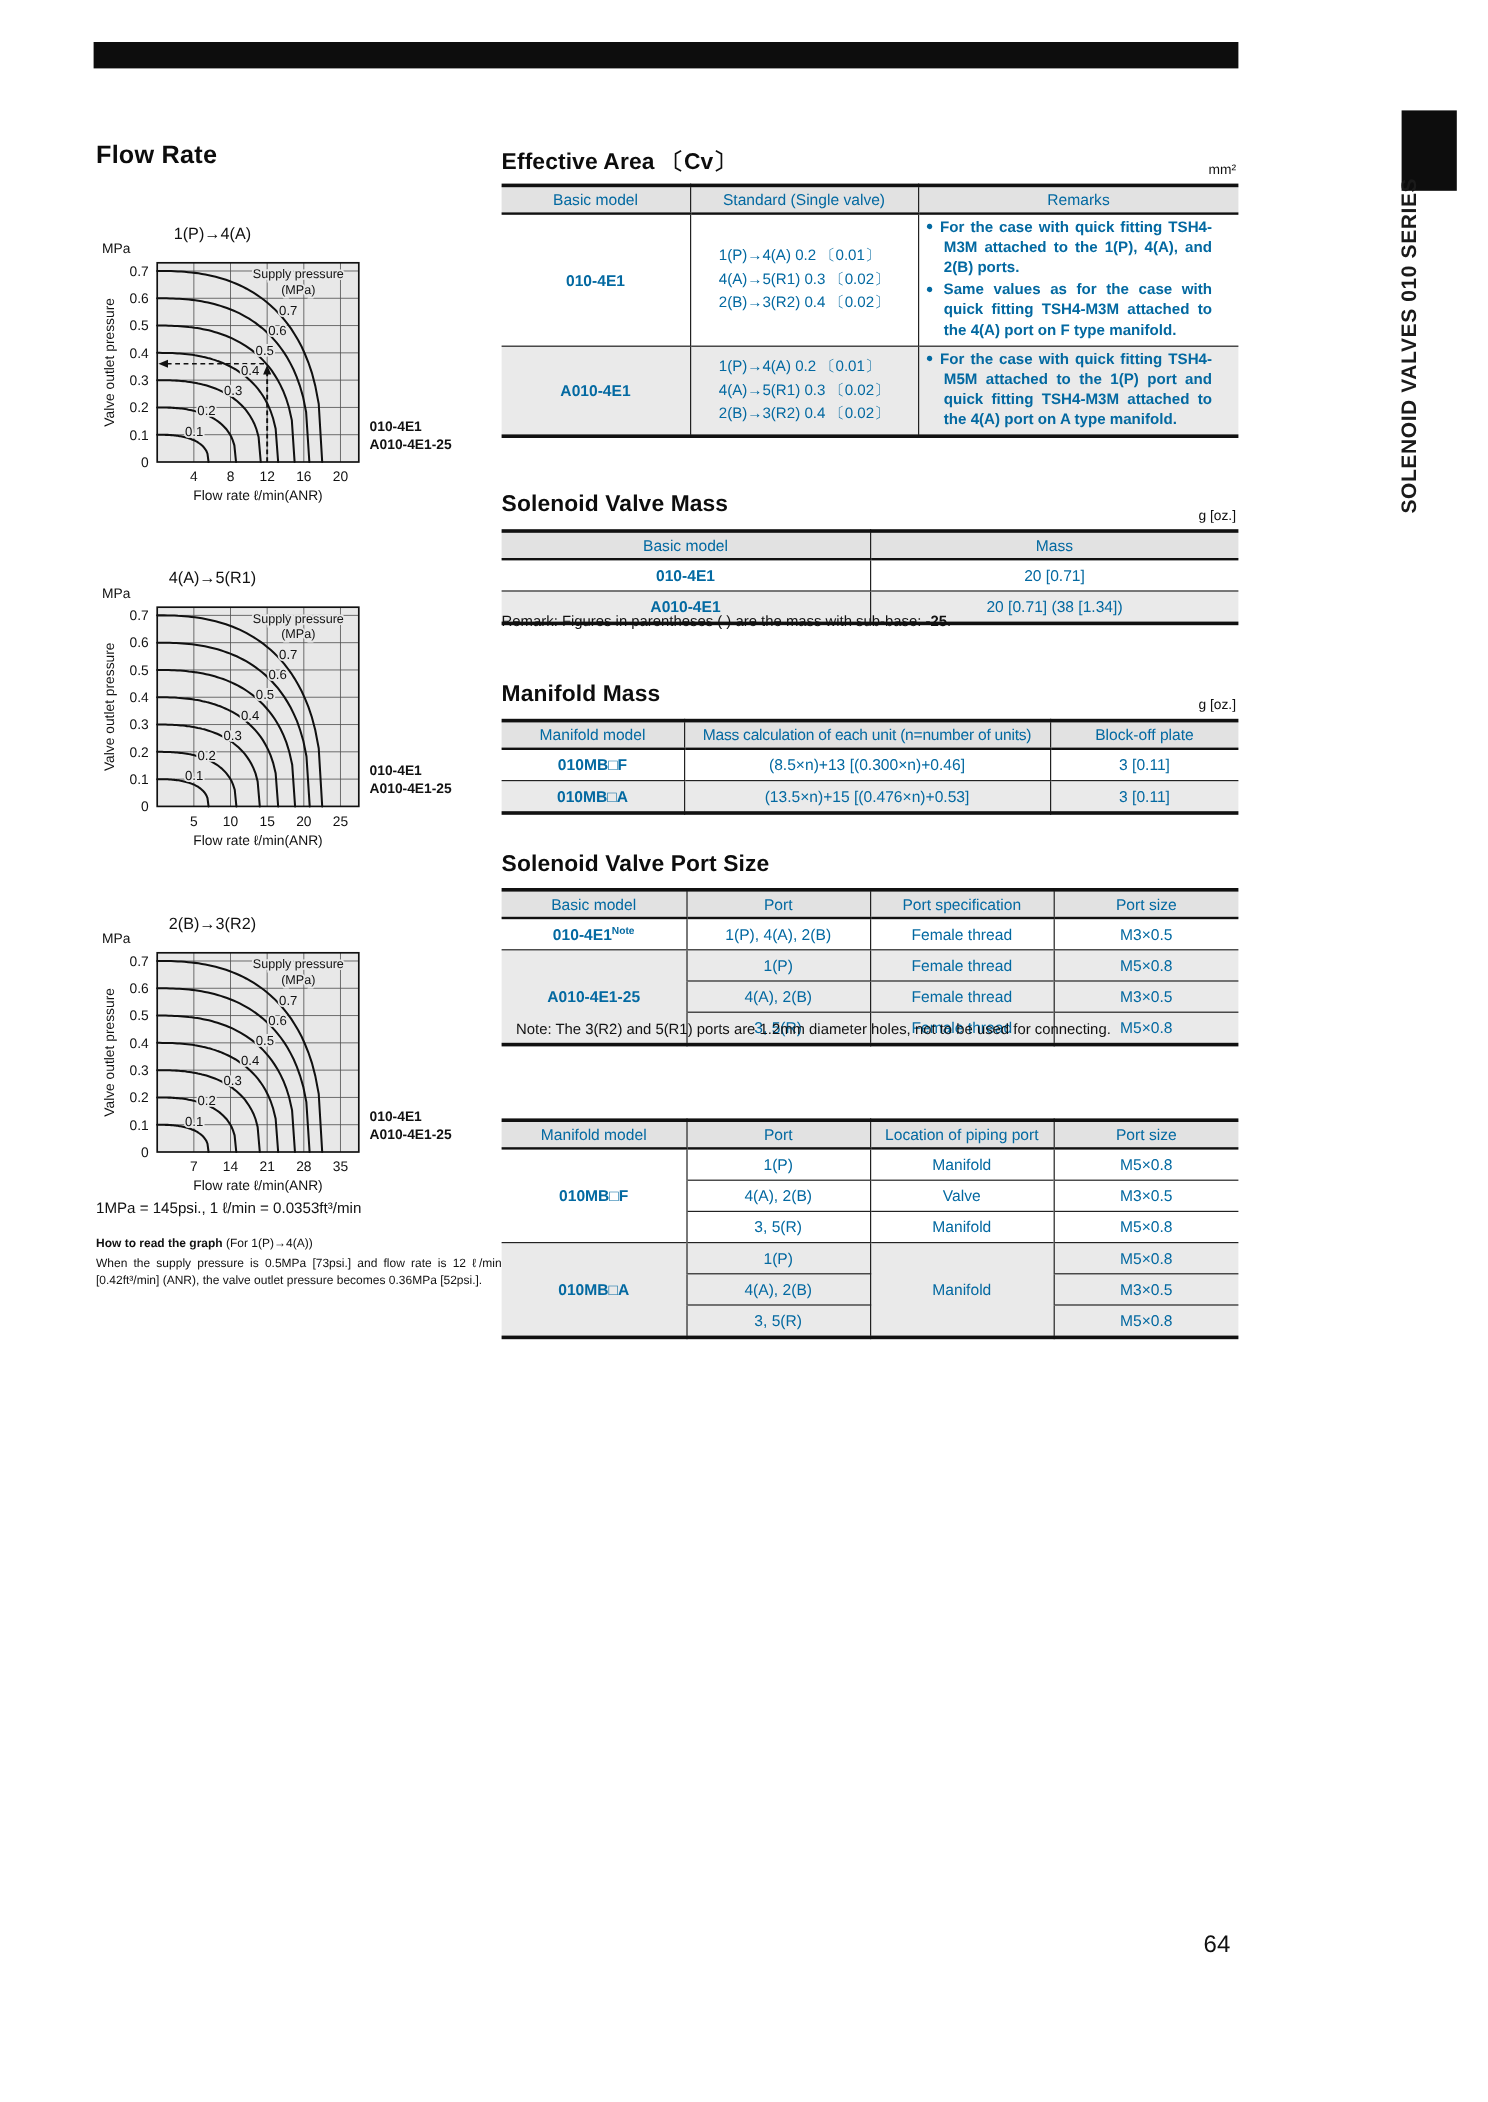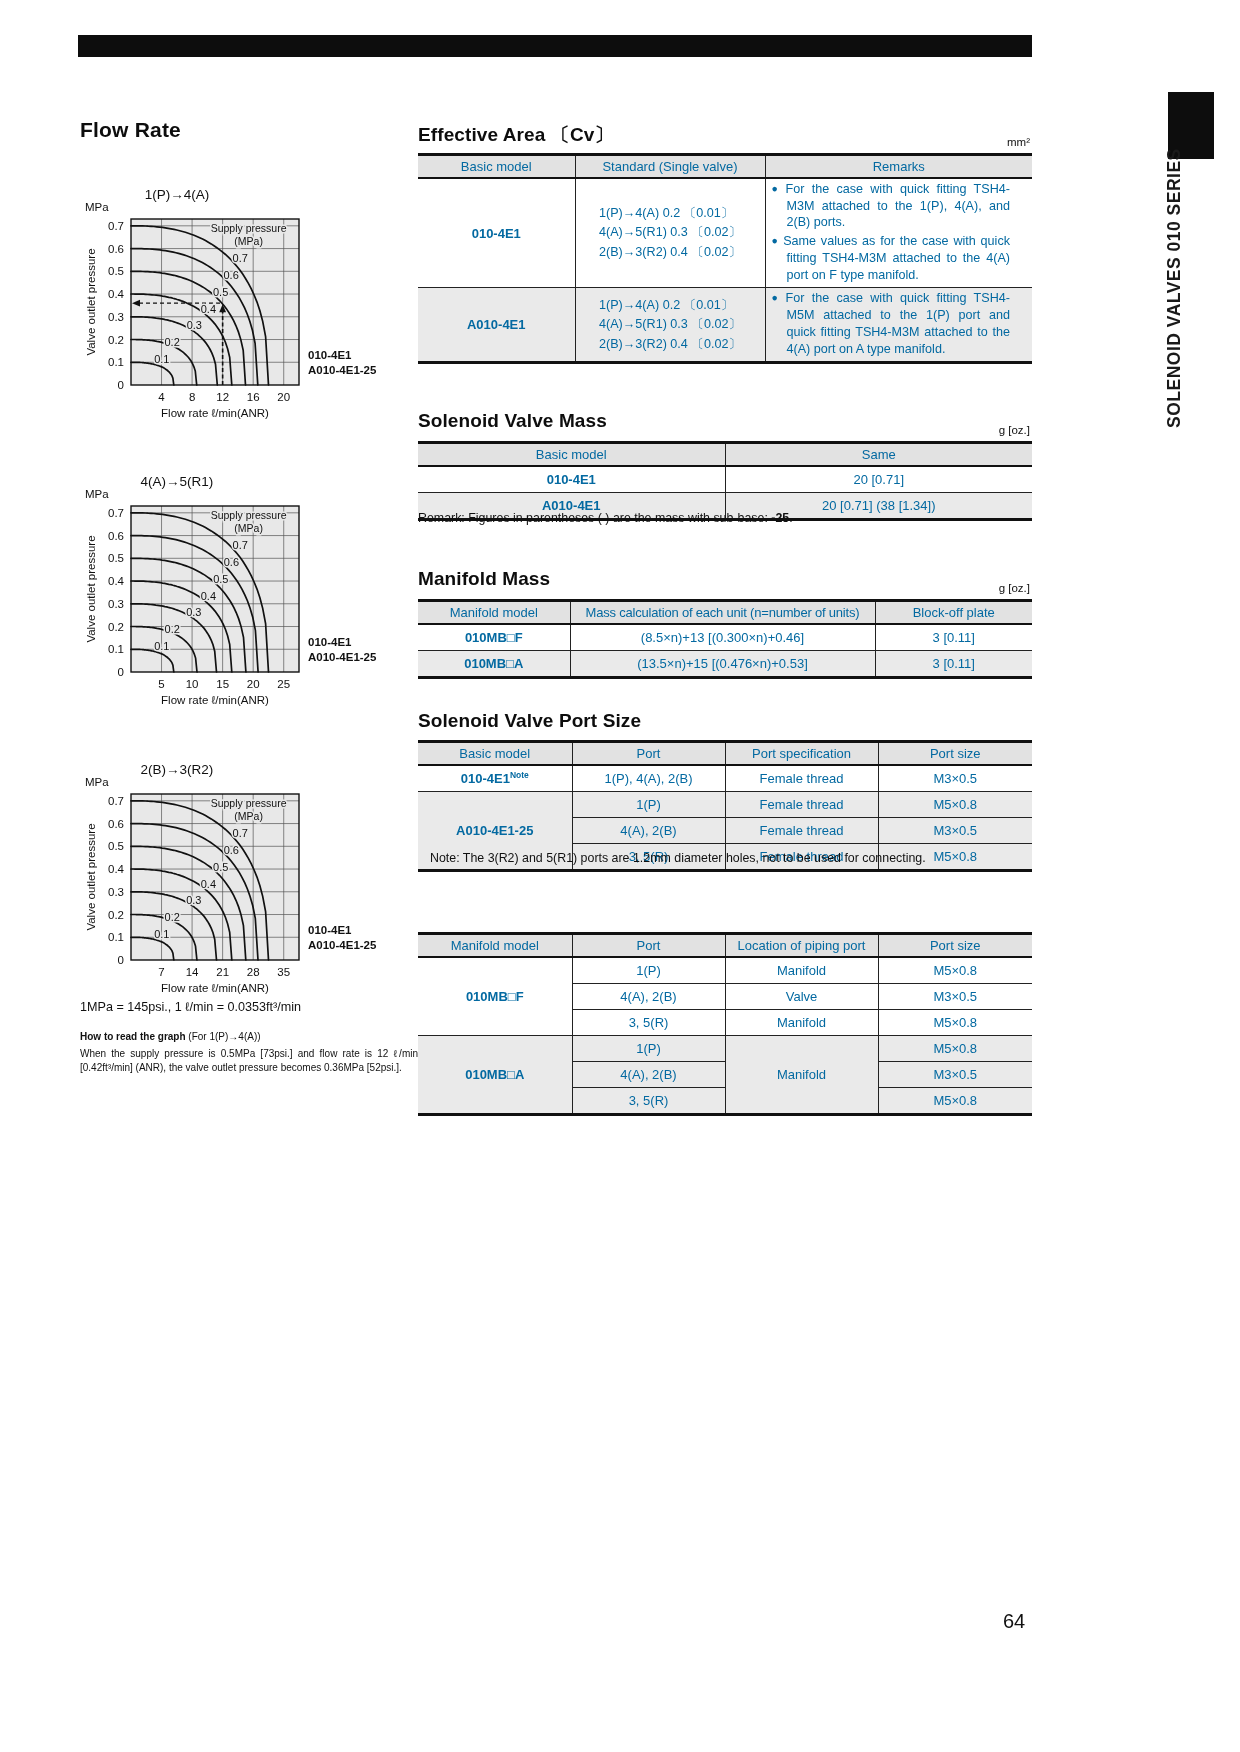--- a/index.html
+++ b/index.html
@@ -20,21 +20,21 @@
   table.tbl th{background:#e2e2e2;font-weight:normal;border-bottom:2px solid #111;
                padding:3px 4px;text-align:center;font-size:13px;}
   table.tbl td{border-top:1px solid #222;padding:2px 6px;text-align:center;vertical-align:middle;}
   table.tbl th + th, table.tbl td + td{border-left:1px solid #222;}
   td.vline{border-left:1px solid #222;}
   tr.shade td{background:#eaeaea;}
   td.model, .bold{font-weight:bold;}
   td.std{padding:6px 4px;margin-top:20px;}
   td.std .stdlines{display:inline-block;text-align:left;font-size:12.6px;line-height:1.55;}
   td.remarks{text-align:left;padding:6px 8px;font-size:12.6px;line-height:1.33;}
-  .rem-line{padding-left:15px;text-indent:-15px;text-align:justify;margin:0 16px 2px 0;}
+  .rem-line{padding-left:15px;text-indent:-15px;text-align:justify;margin:0 16px 2px 0;font-weight:bold;}
   .bullet::before{content:"●";font-size:10.5px;margin-right:4px;position:relative;top:-1px;}
   .note-line{position:absolute;font-size:12.4px;color:#111;}
   sup.notesup{font-size:8.5px;font-weight:bold;vertical-align:super;}
   th.small{font-size:11.3px;letter-spacing:-.2px;}
   .rowh td{height:21px;}
   .chart{position:absolute;width:332px;height:252px;}
   .conv{position:absolute;left:80px;top:1000px;font-size:12.6px;}
   .howto{position:absolute;left:80px;top:1030px;width:338px;font-size:10px;line-height:1.45;}
   .howto .head{margin-bottom:2px;}
   .howto .body{text-align:justify;}
@@ -272,21 +272,21 @@
   </div>
   <div class="tblwrap" style="left:418px;top:441px;">
     <table class="tbl">
       <colgroup>
           <col style="width:307px">
           <col style="width:307px">
         </colgroup>
       <thead>
         <tr>
           <th>Basic model</th>
-          <th>Same</th>
+          <th>Mass</th>
         </tr>
       </thead>
       <tbody>
         <tr class="rowh">
           <td class="model">010-4E1</td>
           <td>20 [0.71]</td>
         </tr>
         <tr class="rowh shade">
           <td class="model">A010-4E1</td>
           <td>20 [0.71] (38 [1.34])</td>

